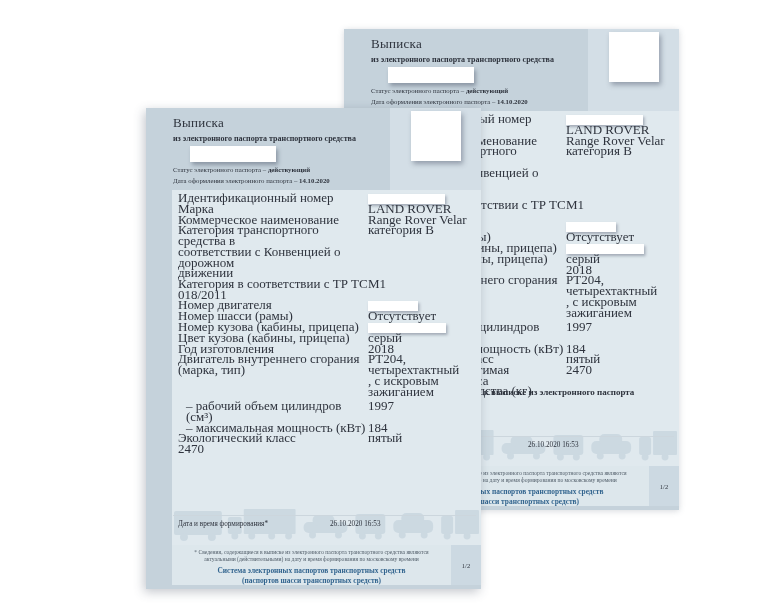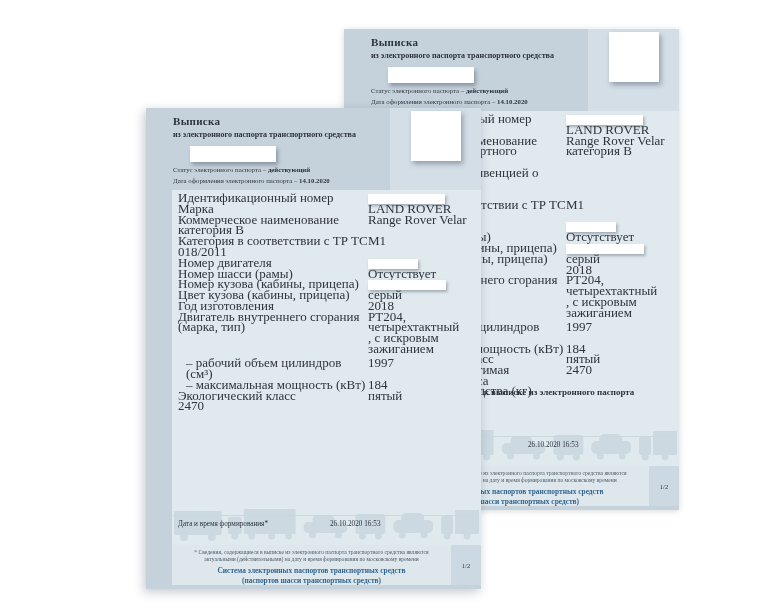--- a/index.html
+++ b/index.html
@@ -7,21 +7,21 @@
     width:768px;height:614px;position:relative;background:#ffffff;
     font-family:"Liberation Serif","DejaVu Serif",serif;color:#2e333d;overflow:hidden;
   }
   .doc{position:absolute;width:335px;height:481px;background:#c5d2db;}
   .doc.back{left:344px;top:29px;box-shadow:0 1px 6px rgba(70,80,100,.22);}
   .doc.front{left:146px;top:108px;box-shadow:-2px 3px 10px rgba(60,70,90,.3);}
   .qrcol{position:absolute;left:244px;top:0;width:91px;height:82px;background:#d3dee6;}
   .qrbox{position:absolute;left:265px;top:3px;width:50px;height:50px;background:#fff;
          box-shadow:2px 3px 5px rgba(70,80,100,.45);}
   .hblock{position:absolute;left:27px;top:7px;width:230px;}
-  .title{font-size:11px;font-weight:bold;letter-spacing:.3px;}
+  .title{font-size:13px;font-weight:normal;letter-spacing:.3px;}
   .subtitle{font-size:8px;font-weight:bold;margin-top:3px;}
   .hredact{position:absolute;left:44px;top:38px;width:86px;height:16px;background:#fff;
            box-shadow:2px 2.5px 4px rgba(70,80,100,.45);}
   .hline{position:absolute;left:27px;font-size:6.8px;white-space:nowrap;}
   .status{top:58px;} .issued{top:69px;}
   .content{position:absolute;left:26px;top:82px;width:309px;height:395px;background:#e0e9ee;}
   .table{padding:3px 0 0 6px;}
   .trow{display:flex;font-size:13px;line-height:10.7px;}
   .lbl{width:190px;white-space:pre-line;}
   .val{flex:1;white-space:pre-line;}
@@ -194,20 +194,23 @@
         </div>
         <div class="trow">
           <div class="lbl">Марка</div>
           <div class="val">LAND ROVER</div>
         </div>
         <div class="trow">
           <div class="lbl">Коммерческое наименование</div>
           <div class="val">Range Rover Velar</div>
         </div>
         <div class="trow">
+          <div class="lbl">Категория транспортного средства в
+соответствии с Конвенцией о дорожном
+движении</div>
           <div class="val">категория В</div>
         </div>
         <div class="trow">
           <div class="lbl">Категория в соответствии с ТР ТС 018/2011</div>
           <div class="val">М1</div>
         </div>
         <div class="trow">
           <div class="lbl">Номер двигателя</div>
           <div class="val"><div class="redact"></div></div>
         </div>

